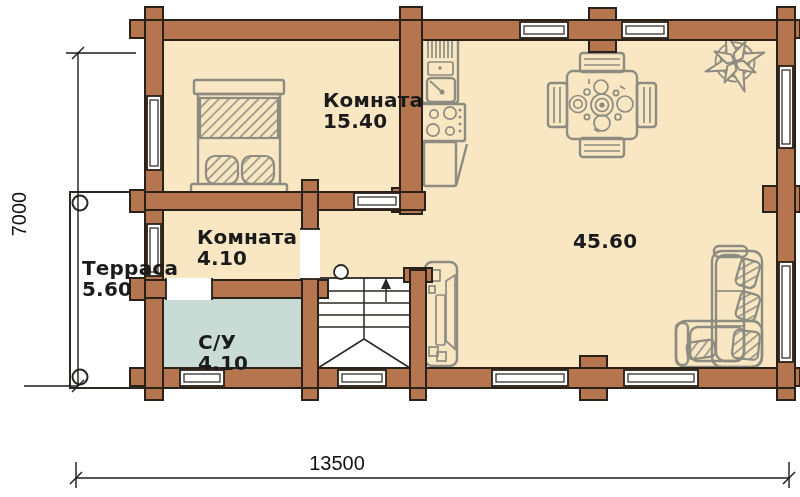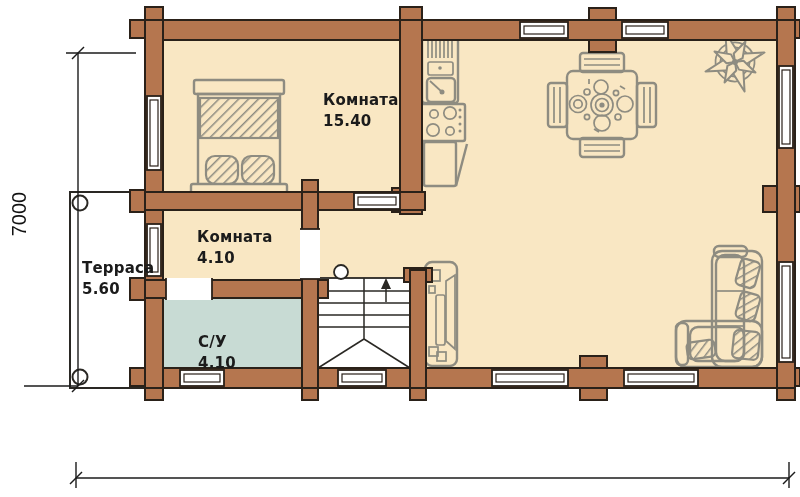--- a/index.html
+++ b/index.html
@@ -20,21 +20,21 @@
   
   .furn{fill:none;stroke:var(--furniture);stroke-width:2.4;}
   .furnF{fill:var(--floor);stroke:var(--furniture);stroke-width:2.4;}
   .thin{fill:none;stroke:var(--furniture);stroke-width:1.7;}
   .dot{fill:var(--furniture);stroke:none;}
   .hat{fill:url(#hatch);stroke:var(--furniture);stroke-width:2.2;}
 
   
   .diml{stroke:#1b1b1b;stroke-width:1.4;fill:none;}
 
-  .lbl{position:absolute;color:#1b1b1b;font-weight:600;font-size:15px;line-height:21px;
+  .lbl{position:absolute;color:#1b1b1b;font-weight:600;font-size:20px;line-height:21px;
        white-space:nowrap;letter-spacing:.2px;}
   .dim{position:absolute;color:#111;font-weight:400;font-size:20px;line-height:24px;
        font-family:"Liberation Sans",sans-serif;}
   .dim-w{left:262px;top:451px;width:150px;text-align:center;}
   .dim-h{left:-21px;top:202px;width:80px;text-align:center;transform:rotate(-90deg);}
 </style>
 </head>
 <body>
 
 <div class="plan">
@@ -266,24 +266,26 @@
 
   <div class="lbl" style="left:323px;top:90px">
     <div>Комната</div>
     <div>15.40</div>
   </div>
   <div class="lbl" style="left:197px;top:227px">
     <div>Комната</div>
     <div>4.10</div>
   </div>
   <div class="lbl" style="left:573px;top:231px">
+    <div>45.60</div>
   </div>
   <div class="lbl" style="left:198px;top:332px">
     <div>С/У</div>
     <div>4.10</div>
   </div>
   <div class="lbl" style="left:82px;top:258px">
     <div>Терраса</div>
     <div>5.60</div>
   </div>
 
+  <div class="dim dim-w">13500</div>
   <div class="dim dim-h">7000</div>
 </div>
 
 </body></html>

